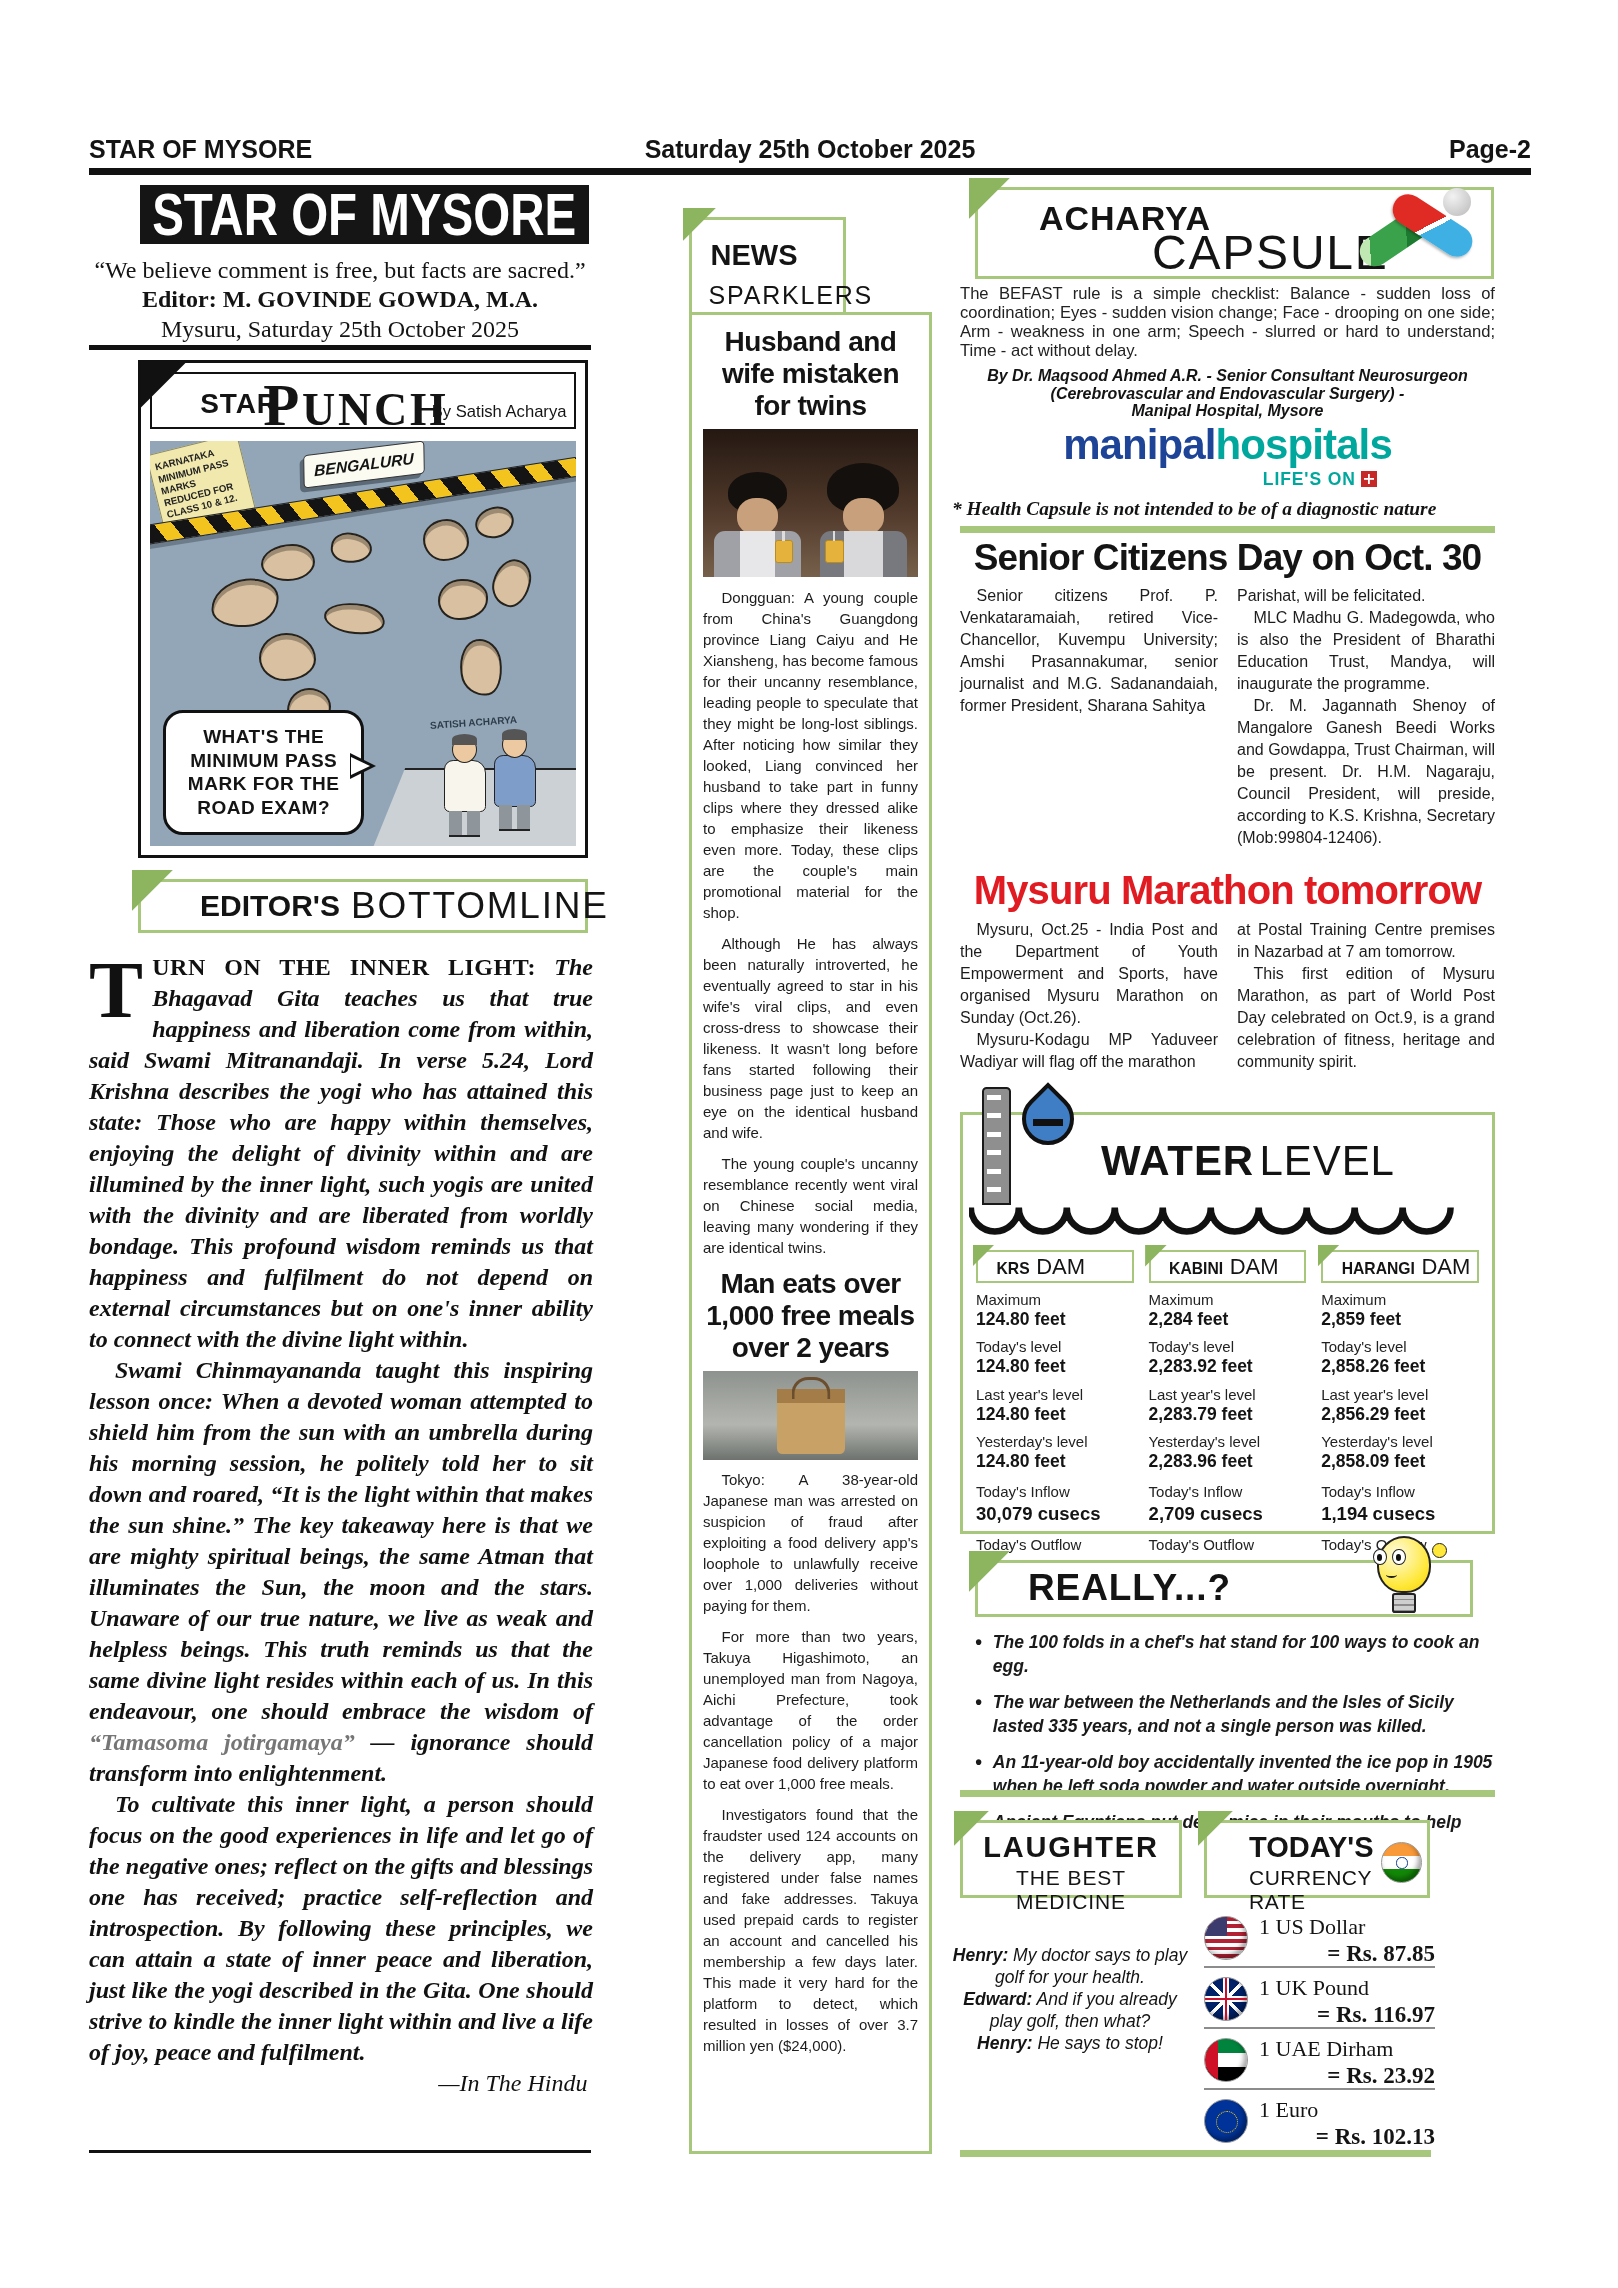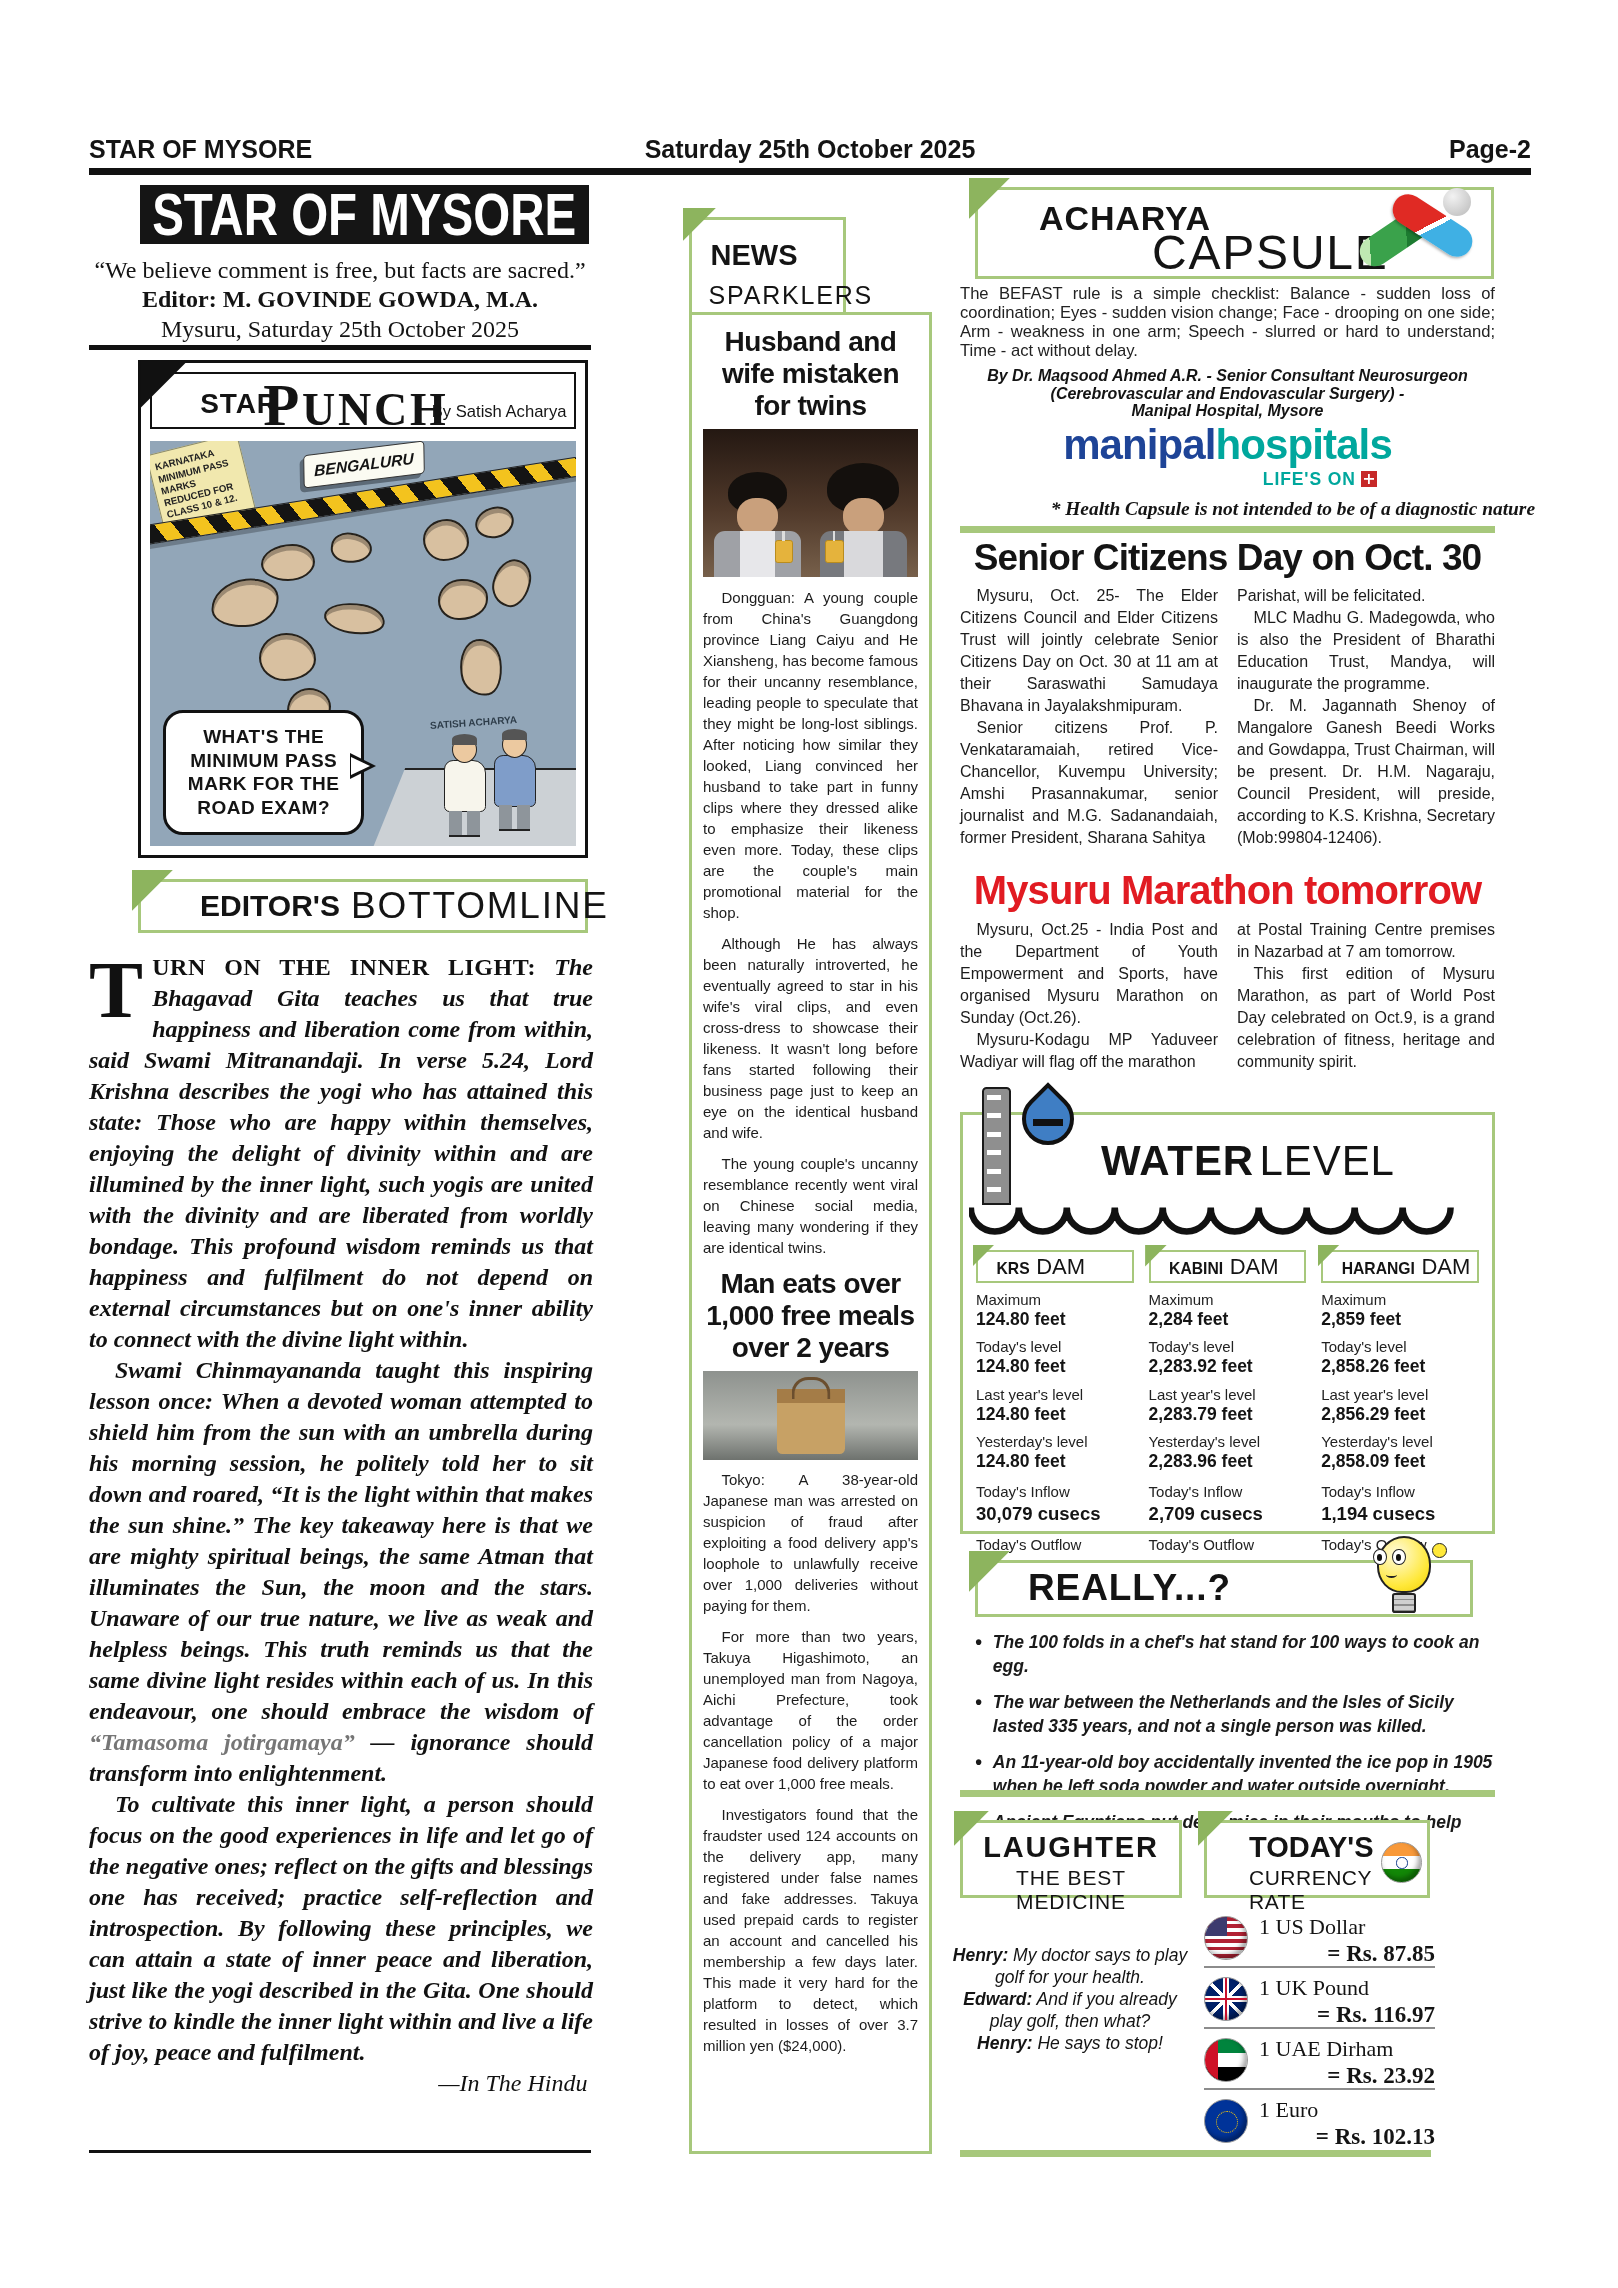--- a/index.html
+++ b/index.html
@@ -107,21 +107,21 @@
   .pill{position:absolute;border-radius:16.6px;}
   #pill-green{width:85px;height:29.5px;left:-1.8px;top:33px;transform:rotate(-34deg);background:linear-gradient(120deg,#bfe8b2 0 18%,#3aa24b 18% 60%,#1d7b31 60%);}
   #pill-rb{width:89px;height:31px;left:31px;top:22px;transform:rotate(33deg);background:linear-gradient(120deg,#e02a24 0 48%,#fff 48% 53%,#3fb0e4 53%);box-shadow:0 1.8px 2.8px rgba(0,0,0,.3);}
   #befast{left:960px;top:284px;width:535px;font-size:16.6px;line-height:19px;text-align:justify;color:#222;}
   #hc-byline{left:960px;top:367px;width:535px;text-align:center;font-weight:bold;font-style:italic;font-size:16px;line-height:17.5px;}
   #mlogo{left:960px;top:421px;width:535px;text-align:center;font-weight:bold;font-size:42px;letter-spacing:-0.9px;}
   #mlogo .m1{color:#1e4497;}
   #mlogo .m2{color:#00a79d;}
   #mtag{left:960px;top:469px;width:535px;text-align:right;padding-right:118px;color:#00a79d;font-weight:bold;font-size:17.5px;letter-spacing:0.9px;}
   #mtag .flower{display:inline-block;width:15.7px;height:15.7px;background:#c62828;vertical-align:-1.8px;margin-left:5.5px;background-image:linear-gradient(#fff 0 0),linear-gradient(#fff 0 0);background-size:1.8px 10px,10px 1.8px;background-position:center;background-repeat:no-repeat;}
-  #hc-disc{left:1000px;top:498px;width:535px;text-align:right;font-family:"Liberation Serif",serif;font-weight:bold;font-style:italic;font-size:19.4px;}
+  #hc-disc{left:952px;top:498px;width:535px;text-align:left;font-family:"Liberation Serif",serif;font-weight:bold;font-style:italic;font-size:19.4px;}
   .grule{background:var(--green);position:absolute;}
   #seniorhead{left:960px;top:537px;width:535px;text-align:center;font-weight:bold;font-size:37px;letter-spacing:-0.9px;}
   .colblock p{font-size:16px;line-height:22px;text-align:justify;text-indent:16.6px;margin:0;color:#1c1c1c;}
   #sen1{left:960px;top:585px;width:258px;}
   #sen2{left:1237px;top:585px;width:258px;}
   #marahead{left:960px;top:868px;width:535px;text-align:center;font-weight:bold;font-size:40px;letter-spacing:-0.9px;color:var(--red);}
   #mar1{left:960px;top:919px;width:258px;}
   #mar2{left:1237px;top:919px;width:258px;}
 
   
@@ -325,21 +325,20 @@
   <span class="m1">manipal</span><span class="m2">hospitals</span>
 </div>
 <div class="abs" id="mtag">
   <span>LIFE'S ON</span><span class="flower"></span>
 </div>
 <div class="abs" id="hc-disc">* Health Capsule is not intended to be of a diagnostic nature</div>
 <div class="abs grule" style="left:960px;top:526px;width:535px;height:6.5px;"></div>
 
 <div class="abs" id="seniorhead">Senior Citizens Day on Oct. 30</div>
 <div class="abs colblock" id="sen1">
-  <p>Mysuru, Oct. 25- The Elder Citizens Council and Elder Citizens Trust will jointly celebrate Senior Citizens Day on Oct. 30 at 11 am at their Saraswathi Samudaya Bhavana in Jayalakshmipuram.</p>
   <p>Senior citizens Prof. P. Venkataramaiah, retired Vice-Chancellor, Kuvempu University; Amshi Prasannakumar, senior journalist and M.G. Sadanandaiah, former President, Sharana Sahitya</p>
 </div>
 <div class="abs colblock" id="sen2">
   <p style="text-indent:0;">Parishat, will be felicitated.</p>
   <p>MLC Madhu G. Madegowda, who is also the President of Bharathi Education Trust, Mandya, will inaugurate the programme.</p>
   <p>Dr. M. Jagannath Shenoy of Mangalore Ganesh Beedi Works and Gowdappa, Trust Chairman, will be present. Dr. H.M. Nagaraju, Council President, will preside, according to K.S. Krishna, Secretary (Mob:99804-12406).</p>
 </div>
 
 <div class="abs" id="marahead">Mysuru Marathon tomorrow</div>
 <div class="abs colblock" id="mar1">

